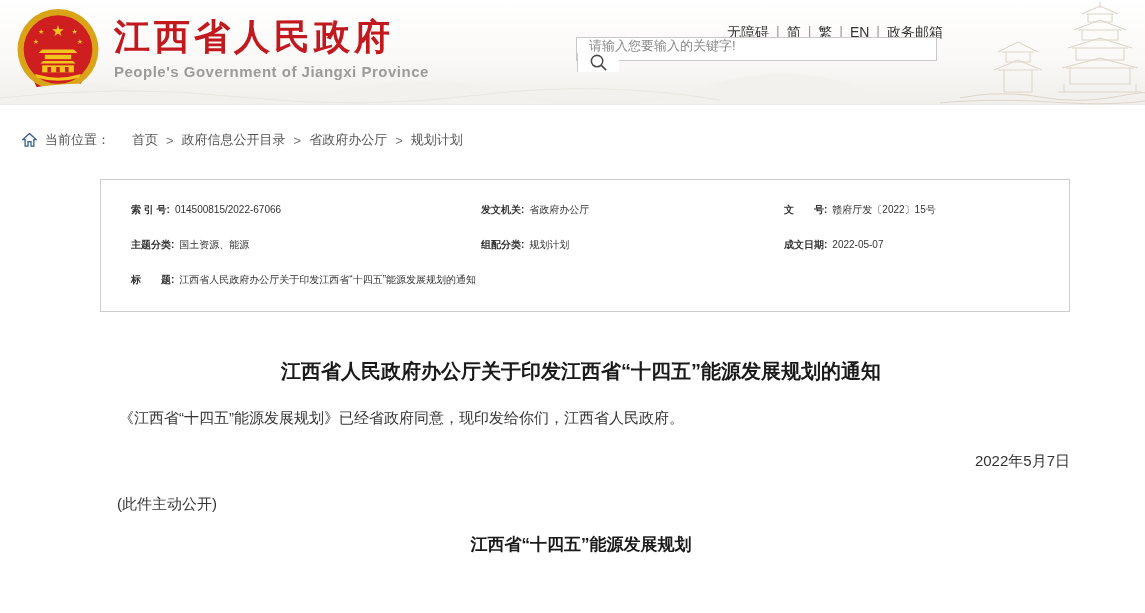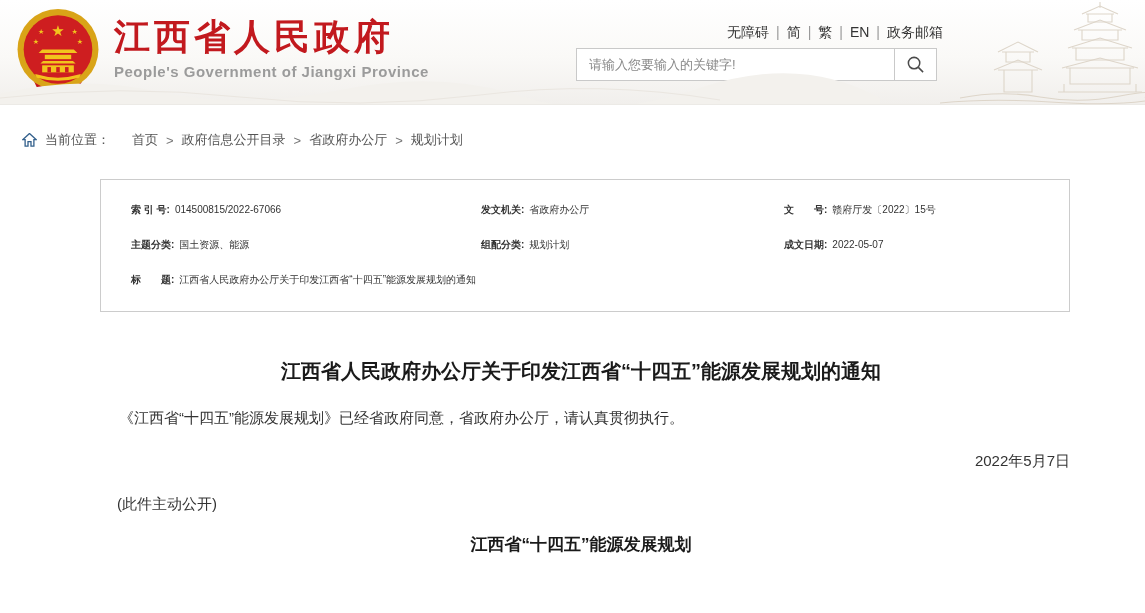--- a/index.html
+++ b/index.html
@@ -13,22 +13,22 @@
   .logo-area { position:absolute; left:14px; top:7px; display:flex; align-items:flex-start; cursor:pointer; }
   .emblem { width:88px; height:92px; }
   .titles { margin-left:12px; padding-top:10px; }
   .site-title { font-size:36px; font-weight:bold; color:#c2191e; letter-spacing:4px; line-height:1.1; }
   .site-subtitle { font-size:15px; font-weight:bold; color:#9b9b9b; margin-top:6px; letter-spacing:0.5px; }
 
   .top-links { position:absolute; top:24px; right:202px; font-size:14px; color:#333; white-space:nowrap; }
   .top-links .lnk { cursor:pointer; }
   .top-links .sep { color:#999; margin:0 7px; }
 
-  .search-box { position:absolute; left:576px; top:48px; width:361px; height:33px;
-    background:#fff; border:1px solid #c9c9c9; display:flex; }
+  .search-box { position:absolute; left:576px; top:37px; width:361px; height:24px;
+    background:#fff; border:1px solid #c9c9c9; display:flex;flex-direction:column; }
   .search-box input { flex:1; border:none; outline:none; padding:0 12px; font-size:13px; color:#333;
     font-family:"Liberation Sans","DejaVu Sans",sans-serif; background:transparent; }
   .search-box input::placeholder { color:#8a8a8a; }
   .search-btn { width:42px; border:none; border-left:1px solid #c9c9c9; background:#fff; cursor:pointer;
     display:flex; align-items:center; justify-content:center; }
 
   .mountains { position:absolute; left:0; bottom:0; width:100%; height:40px; pointer-events:none; }
   .pagoda { position:absolute; right:0; top:0; width:205px; height:105px; pointer-events:none; }
 
   
@@ -166,20 +166,20 @@
       </div>
       <div class="meta-cell meta-title-row">
         <span class="lbl">标　　题:</span><span>江西省人民政府办公厅关于印发江西省“十四五”能源发展规划的通知</span>
       </div>
     </div>
   </div>
 
   <div class="doc-title">江西省人民政府办公厅关于印发江西省“十四五”能源发展规划的通知</div>
 
 
-  <div class="para body-para">《江西省“十四五”能源发展规划》已经省政府同意，省政府办公厅，请认真贯彻执行。</div>
+  <div class="para body-para">《江西省“十四五”能源发展规划》已经省政府同意，现印发给你们，江西省人民政府。</div>
 
   <div class="doc-date">2022年5月7日</div>
 
   <div class="doc-note">(此件主动公开)</div>
 
   <div class="attachment-title">江西省“十四五”能源发展规划</div>
 </div>
 
 </body></html>

